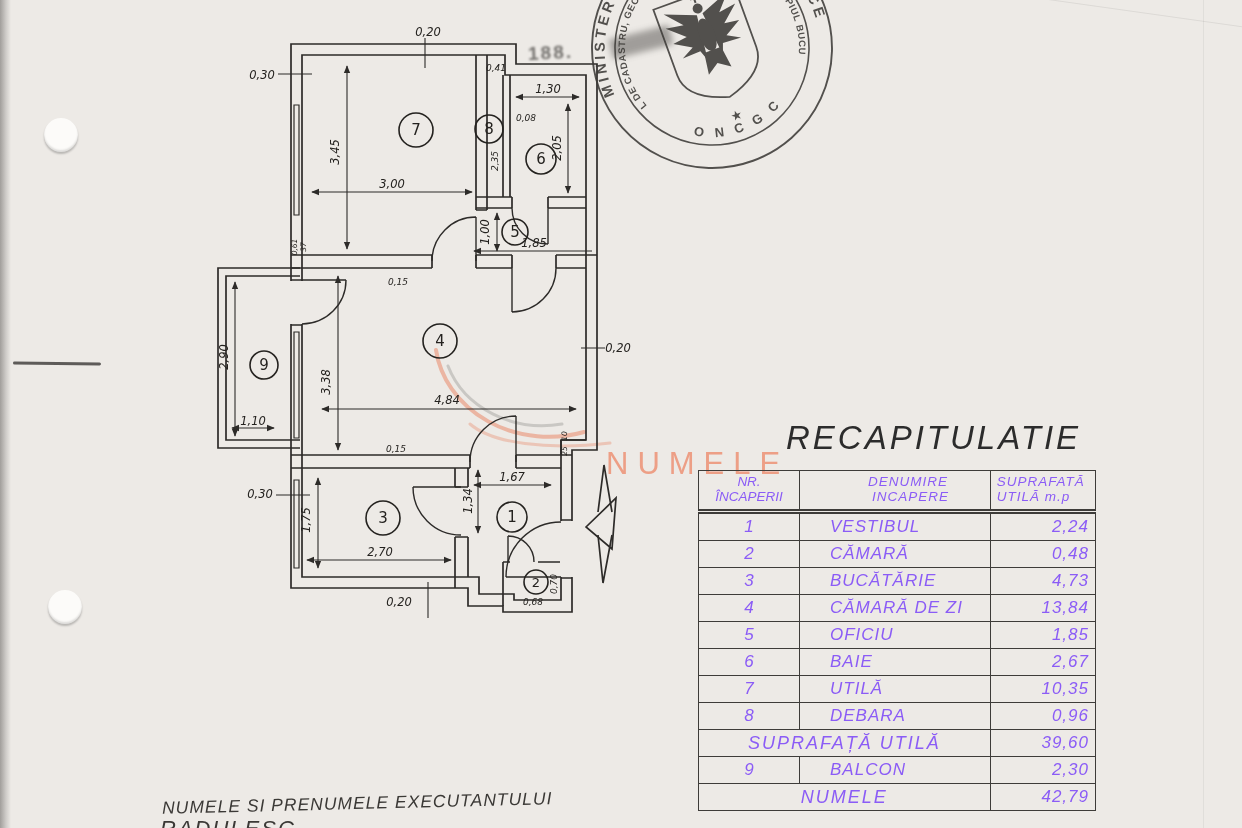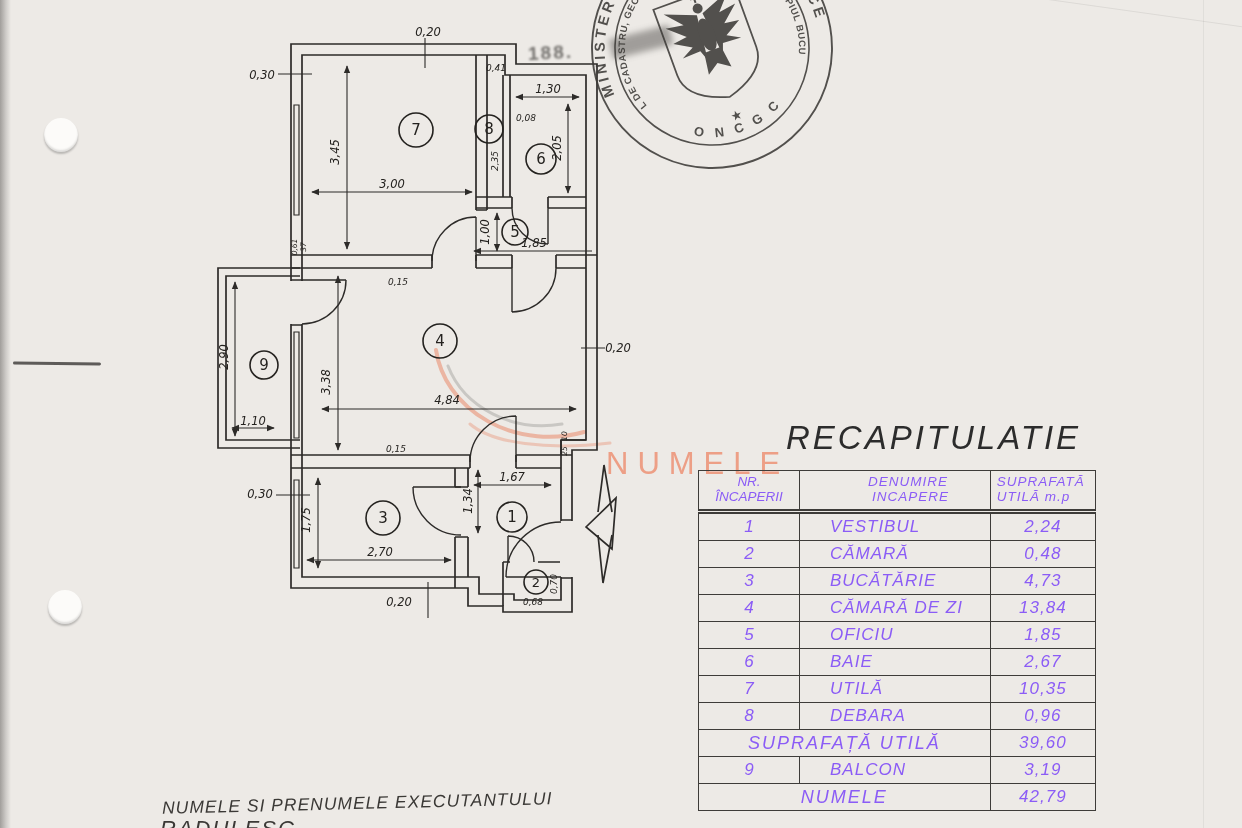--- a/index.html
+++ b/index.html
@@ -28,21 +28,21 @@
         filter:blur(3px);transform:rotate(-14deg);}
   
   .recap-title{position:absolute;left:786px;top:419px;font-size:33px;font-style:italic;
         letter-spacing:3px;color:#2c2c2c;}
   .recap{position:absolute;left:698px;top:470px;width:398px;}
   .recap table{border-collapse:collapse;width:100%;font-style:italic;color:#8b5cf6;}
   .recap td{border:1.6px solid #3e3c39;height:26px;font-size:17px;padding:0 6px;white-space:nowrap;}
   .recap tr.hdr td{font-size:13.5px;line-height:1.1;height:38px;border-bottom:5px double #3e3c39;}
   .recap td.c-nr{width:106px;text-align:center;}
   .recap td.c-name{width:172px;padding-left:30px;letter-spacing:1px;margin-top:8px;}
-  .recap td.c-area{width:96px;text-align:center;letter-spacing:1px;}
+  .recap td.c-area{width:96px;text-align:right;letter-spacing:1px;}
   .recap td.span-label{text-align:center;letter-spacing:2px;font-size:18px;}
   
   .footer1{position:absolute;left:162px;top:793px;font-size:17.5px;font-style:italic;
         letter-spacing:1px;color:#3b3936;transform:rotate(-1.4deg);}
   .footer2{position:absolute;left:160px;top:816px;font-size:22px;font-style:italic;
         letter-spacing:2px;color:#3b3936;}
 </style>
 </head>
 <body>
 
@@ -292,21 +292,21 @@
         <td class="c-name">DEBARA</td>
         <td class="c-area">0,96</td>
       </tr>
       <tr>
         <td class="span-label" colspan="2">SUPRAFAȚĂ UTILĂ</td>
         <td class="c-area">39,60</td>
       </tr>
       <tr>
         <td class="c-nr">9</td>
         <td class="c-name">BALCON</td>
-        <td class="c-area">3,19</td>
+        <td class="c-area">2,30</td>
       </tr>
       <tr>
         <td class="span-label" colspan="2">NUMELE</td>
         <td class="c-area">42,79</td>
       </tr>
     </tbody>
       </table>
   </div>
 
   <div class="footer1">NUMELE SI PRENUMELE EXECUTANTULUI</div>

